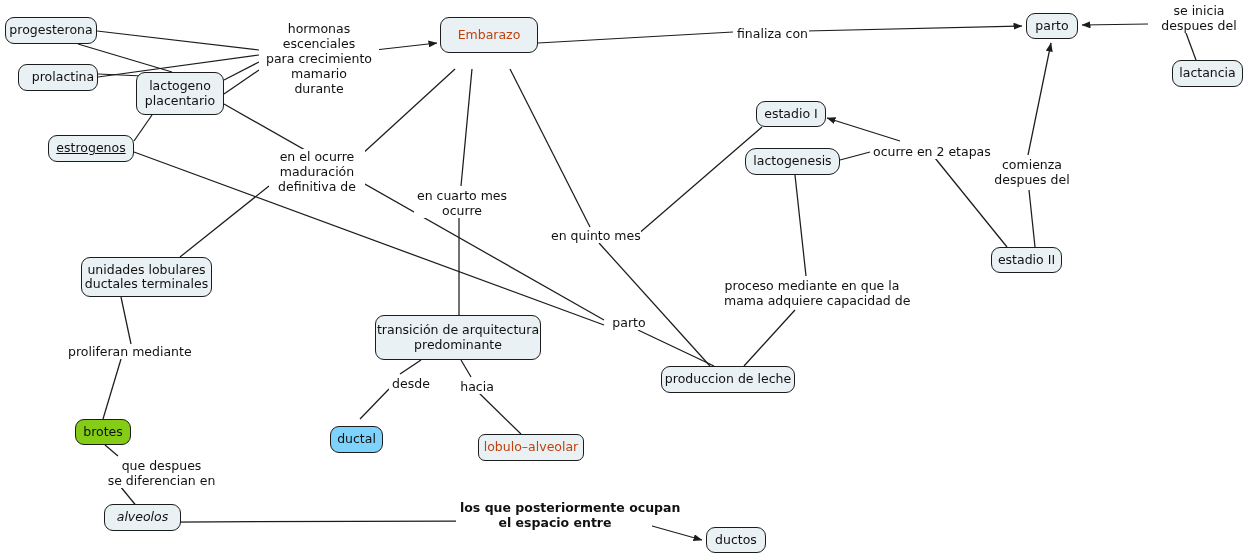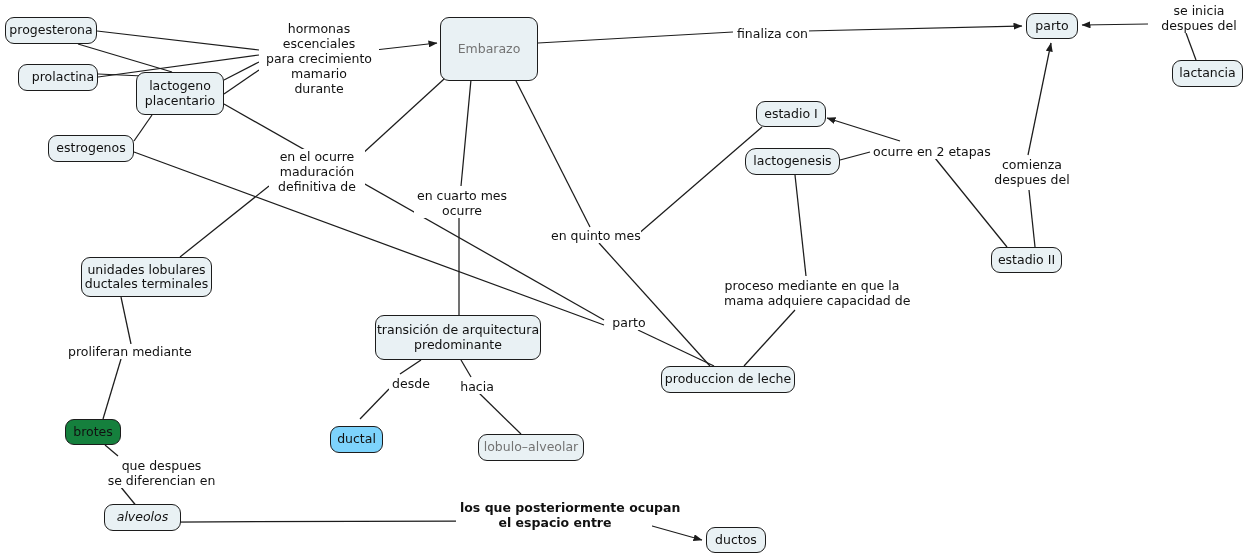--- a/index.html
+++ b/index.html
@@ -91,35 +91,35 @@
         <polyline points="120,486 138,508" fill="none" stroke="#1c1c1c" stroke-width="1.25"></polyline>
         <polyline points="171,522 456,521" fill="none" stroke="#1c1c1c" stroke-width="1.25"></polyline>
         <polyline points="645,524 702,540" fill="none" stroke="#1c1c1c" stroke-width="1.25" marker-end="url(#arrowhead)"></polyline>
       </g>
   </svg>
   <div id="node-layer">
       <div class="node" style="left: 5px; top: 17px; width: 92px; height: 27px; background: rgb(233, 241, 244); border-color: rgb(28, 28, 28); color: rgb(17, 17, 17);">progesterona</div>
       <div class="node" style="left: 18px; top: 64px; width: 80px; height: 27px; background: rgb(233, 241, 244); border-color: rgb(28, 28, 28); color: rgb(17, 17, 17); padding-left: 17px;">prolactina</div>
       <div class="node" style="left: 136px; top: 72px; width: 88px; height: 43px; background: rgb(233, 241, 244); border-color: rgb(28, 28, 28); color: rgb(17, 17, 17);">lactogeno
 placentario</div>
-      <div class="node" style="left: 48px; top: 135px; width: 86px; height: 27px; background: rgb(233, 241, 244); border-color: rgb(28, 28, 28); color: rgb(17, 17, 17);">estrogenos</div>
-      <div class="node" style="left: 440px; top: 17px; width: 98px; height: 64px; background: rgb(233, 241, 244); border-color: rgb(28, 28, 28); color: #737373;">Embarazo</div>
+      <div class="node" style="left: 48px; top: 135px; width: 86px; height: 27px; background: rgb(233, 241, 244); border-color: rgb(28, 28, 28); color: rgb(17, 17, 17); text-decoration: underline;">estrogenos</div>
+      <div class="node" style="left: 440px; top: 17px; width: 98px; height: 36px; background: rgb(233, 241, 244); border-color: rgb(28, 28, 28); color: #c2410c;">Embarazo</div>
       <div class="node" style="left: 1026px; top: 13px; width: 52px; height: 26px; background: rgb(233, 241, 244); border-color: rgb(28, 28, 28); color: rgb(17, 17, 17);">parto</div>
       <div class="node" style="left: 1172px; top: 60px; width: 71px; height: 27px; background: rgb(233, 241, 244); border-color: rgb(28, 28, 28); color: rgb(17, 17, 17);">lactancia</div>
       <div class="node" style="left: 756px; top: 101px; width: 70px; height: 26px; background: rgb(233, 241, 244); border-color: rgb(28, 28, 28); color: rgb(17, 17, 17);">estadio I</div>
       <div class="node" style="left: 745px; top: 148px; width: 95px; height: 27px; background: rgb(233, 241, 244); border-color: rgb(28, 28, 28); color: rgb(17, 17, 17); border-radius: 11px;">lactogenesis</div>
       <div class="node" style="left: 991px; top: 247px; width: 71px; height: 26px; background: rgb(233, 241, 244); border-color: rgb(28, 28, 28); color: rgb(17, 17, 17);">estadio II</div>
       <div class="node" style="left: 81px; top: 257px; width: 131px; height: 40px; background: rgb(233, 241, 244); border-color: rgb(28, 28, 28); color: rgb(17, 17, 17);">unidades lobulares
 ductales terminales</div>
       <div class="node" style="left: 375px; top: 315px; width: 166px; height: 45px; background: rgb(233, 241, 244); border-color: rgb(28, 28, 28); color: rgb(17, 17, 17);">transición de arquitectura
 predominante</div>
       <div class="node" style="left: 661px; top: 366px; width: 134px; height: 27px; background: rgb(233, 241, 244); border-color: rgb(28, 28, 28); color: rgb(17, 17, 17);">produccion de leche</div>
-      <div class="node" style="left: 65px; top: 419px; width: 56px; height: 26px; background: #15803d; border-color: rgb(28, 28, 28); color: rgb(17, 17, 17);">brotes</div>
+      <div class="node" style="left: 75px; top: 419px; width: 56px; height: 26px; background: #84cc16; border-color: rgb(28, 28, 28); color: rgb(17, 17, 17);">brotes</div>
       <div class="node" style="left: 330px; top: 426px; width: 53px; height: 27px; background: #7dd3fc; border-color: rgb(28, 28, 28); color: rgb(17, 17, 17);">ductal</div>
-      <div class="node" style="left: 478px; top: 434px; width: 106px; height: 27px; background: rgb(233, 241, 244); border-color: rgb(28, 28, 28); color: #737373;">lobulo–alveolar</div>
+      <div class="node" style="left: 478px; top: 434px; width: 106px; height: 27px; background: rgb(233, 241, 244); border-color: rgb(28, 28, 28); color: #c2410c; border-radius: 7px;">lobulo–alveolar</div>
       <div class="node" style="left: 104px; top: 504px; width: 77px; height: 27px; background: rgb(233, 241, 244); border-color: rgb(28, 28, 28); color: rgb(17, 17, 17); font-style: italic;">alveolos</div>
       <div class="node" style="left: 706px; top: 527px; width: 60px; height: 26px; background: rgb(233, 241, 244); border-color: rgb(28, 28, 28); color: rgb(17, 17, 17);">ductos</div>
     </div>
   <div id="label-layer">
       <div class="linklabel" style="left: 259px; top: 21px; width: 116px; color: rgb(17, 17, 17);">hormonas
 escenciales
 para crecimiento
 mamario
 durante</div>
       <div class="linklabel" style="left: 735px; top: 26px; width: 70px; color: rgb(17, 17, 17);">finaliza con</div>

